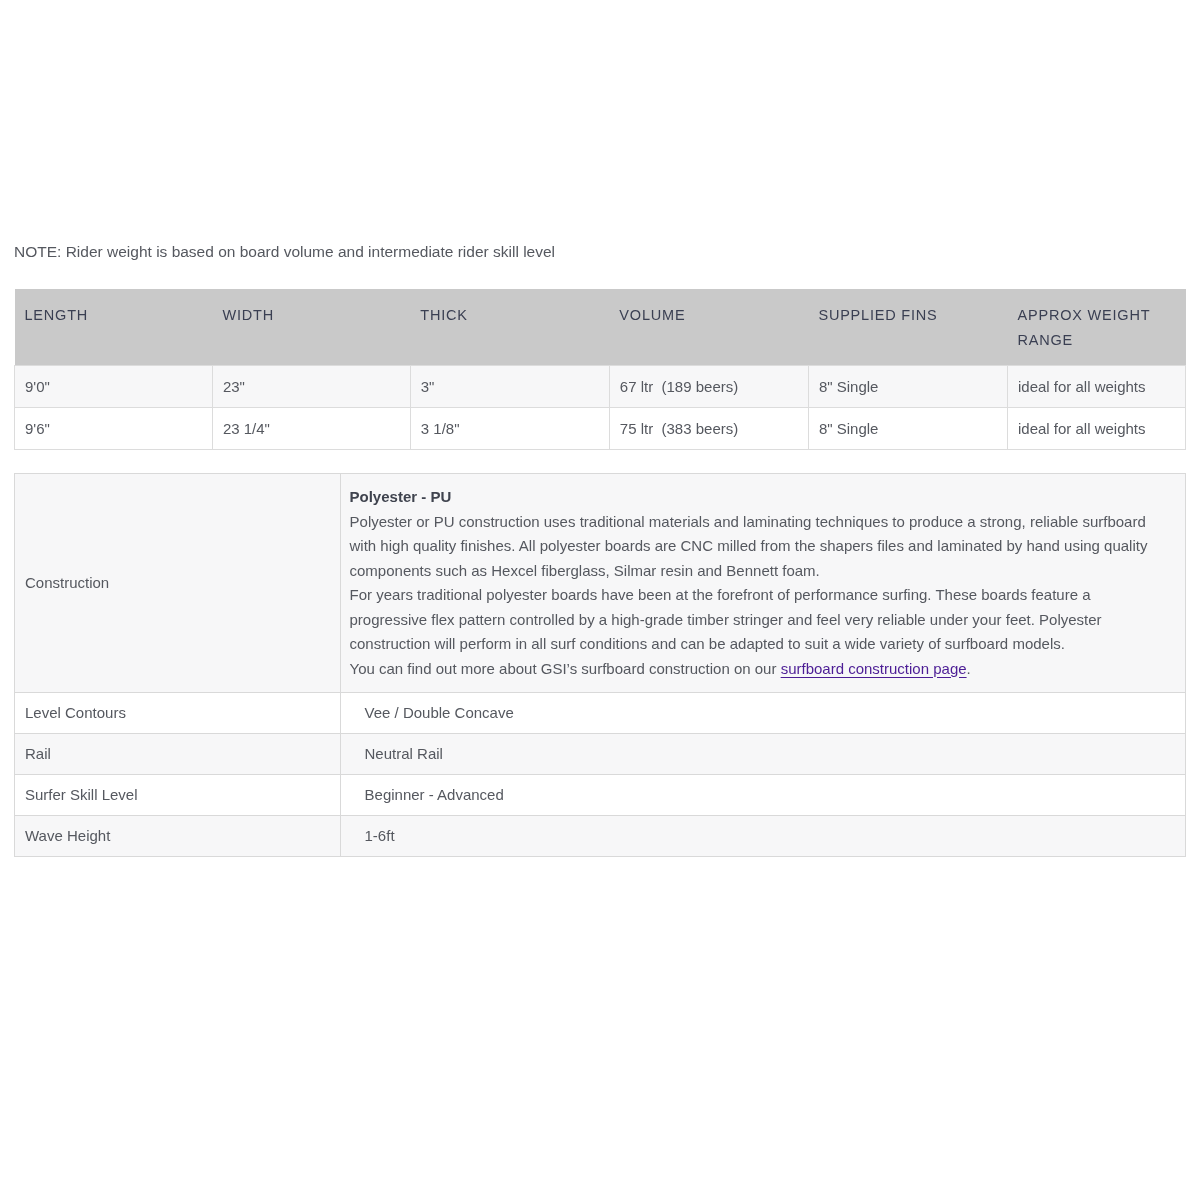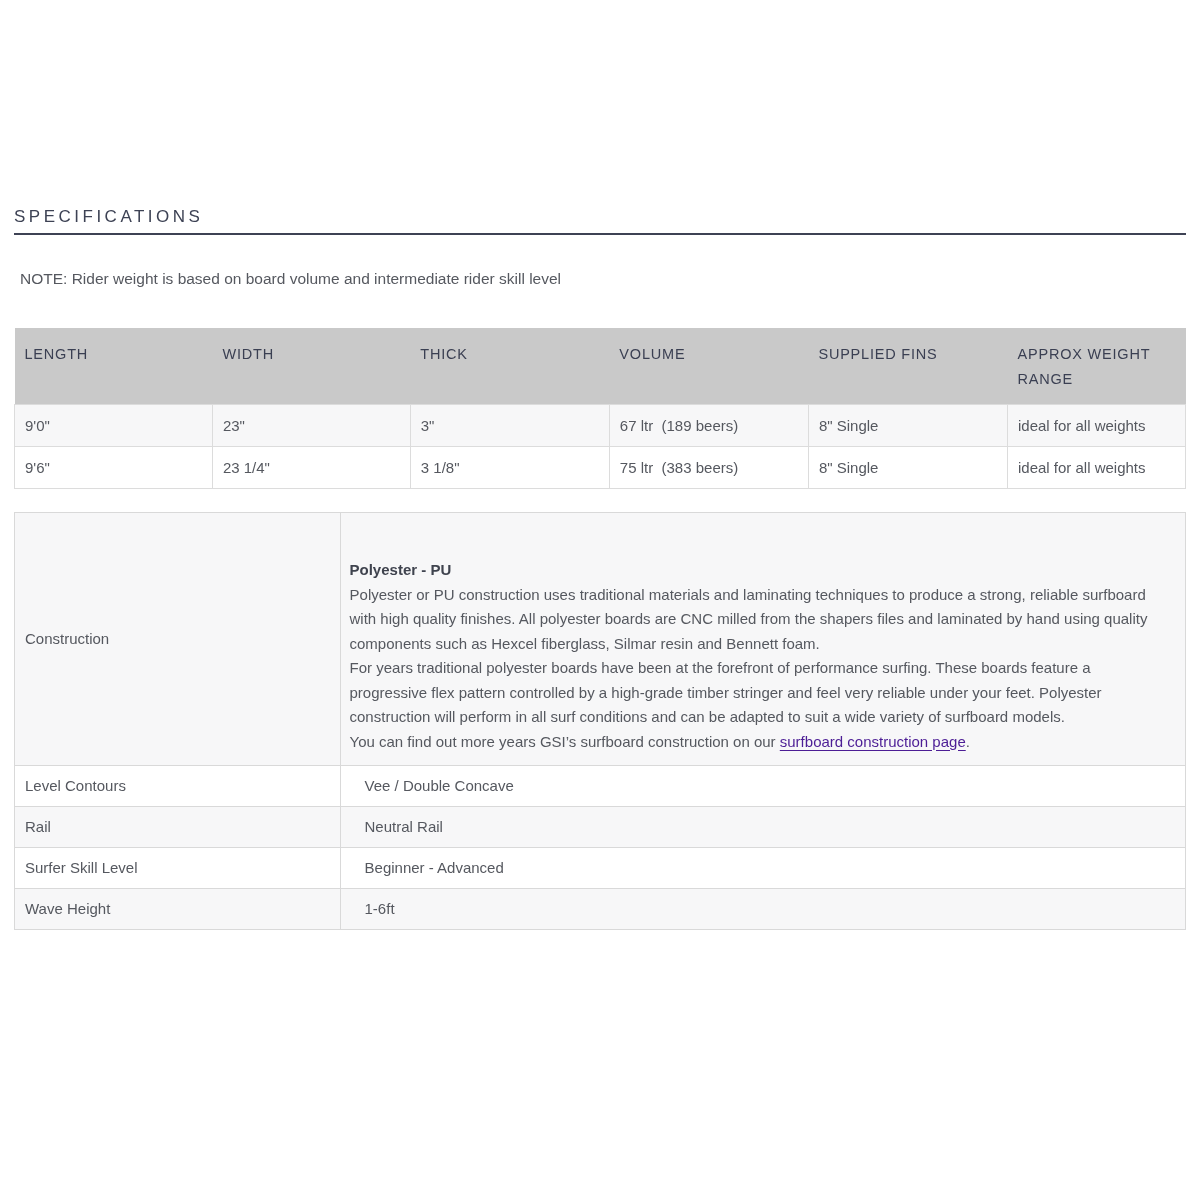--- a/index.html
+++ b/index.html
@@ -22,30 +22,29 @@
     color: #3d4254;
     padding-bottom: 8px;
     border-bottom: 2px solid #3e4254;
     line-height: 1;
   }
   .note {
     margin-top: 33px;
     font-size: 15.5px;
     color: #55585f;
     line-height: 22px;
-    margin-left: 6px;
   }
   table {
     border-collapse: collapse;
     width: 100%;
     table-layout: fixed;
   }
   
   .spec-table {
-    margin-top: 38px;
+    margin-top: 26px;
   }
   .spec-table th {
     background: #c9c9c9;
     color: #3a3f52;
     font-size: 14.5px;
     font-weight: 400;
     letter-spacing: 0.8px;
     text-align: left;
     vertical-align: top;
     padding: 14px 10px 12px 10px;
@@ -88,39 +87,37 @@
     background: #f7f7f8;
   }
   .tech-table td.value {
     padding-left: 24px;
   }
   .tech-table td.construction-cell {
     padding: 11px 20px 11px 9px;
   }
   .cons-text {
     line-height: 24.5px;
-    margin-top: 34px;
   }
   .cons-text strong {
     color: #3f434e;
     font-weight: 700;
   }
   a.inline-link {
     color: #4c1d95;
     text-decoration: underline;
     text-underline-offset: 3px;
     cursor: pointer;
   }
 </style>
 </head>
 <body>
 
 <div class="content">
 
-  <h2 class="section-heading">SPECIFICATIONS</h2>
 
   <div class="note">NOTE: Rider weight is based on board volume and intermediate rider skill level</div>
 
   <table class="spec-table">
     <colgroup>
       <col style="width:16.9%">
         <col style="width:16.9%">
         <col style="width:17%">
         <col style="width:17%">
         <col style="width:17%">
@@ -163,21 +160,21 @@
         <col>
     </colgroup>
     <tbody>
       <tr>
         <td class="label">Construction</td>
         <td class="value construction-cell">
           <div class="cons-text">
             <strong>Polyester - PU</strong><br>
             <span>Polyester or PU construction uses traditional materials and laminating techniques to produce a strong, reliable surfboard with high quality finishes. All polyester boards are CNC milled from the shapers files and laminated by hand using quality components such as Hexcel fiberglass, Silmar resin and Bennett foam.</span><br>
             <span>For years traditional polyester boards have been at the forefront of performance surfing. These boards feature a progressive flex pattern controlled by a high-grade timber stringer and feel very reliable under your feet. Polyester construction will perform in all surf conditions and can be adapted to suit a wide variety of surfboard models.</span><br>
-            <span>You can find out more years GSI’s surfboard construction on our </span><a href="#" class="inline-link">surfboard construction page</a><span>.</span>
+            <span>You can find out more about GSI’s surfboard construction on our </span><a href="#" class="inline-link">surfboard construction page</a><span>.</span>
           </div>
         </td>
       </tr>
       <tr>
         <td class="label">Level Contours</td>
         <td class="value">Vee / Double Concave</td>
       </tr>
       <tr>
         <td class="label">Rail</td>
         <td class="value">Neutral Rail</td>

